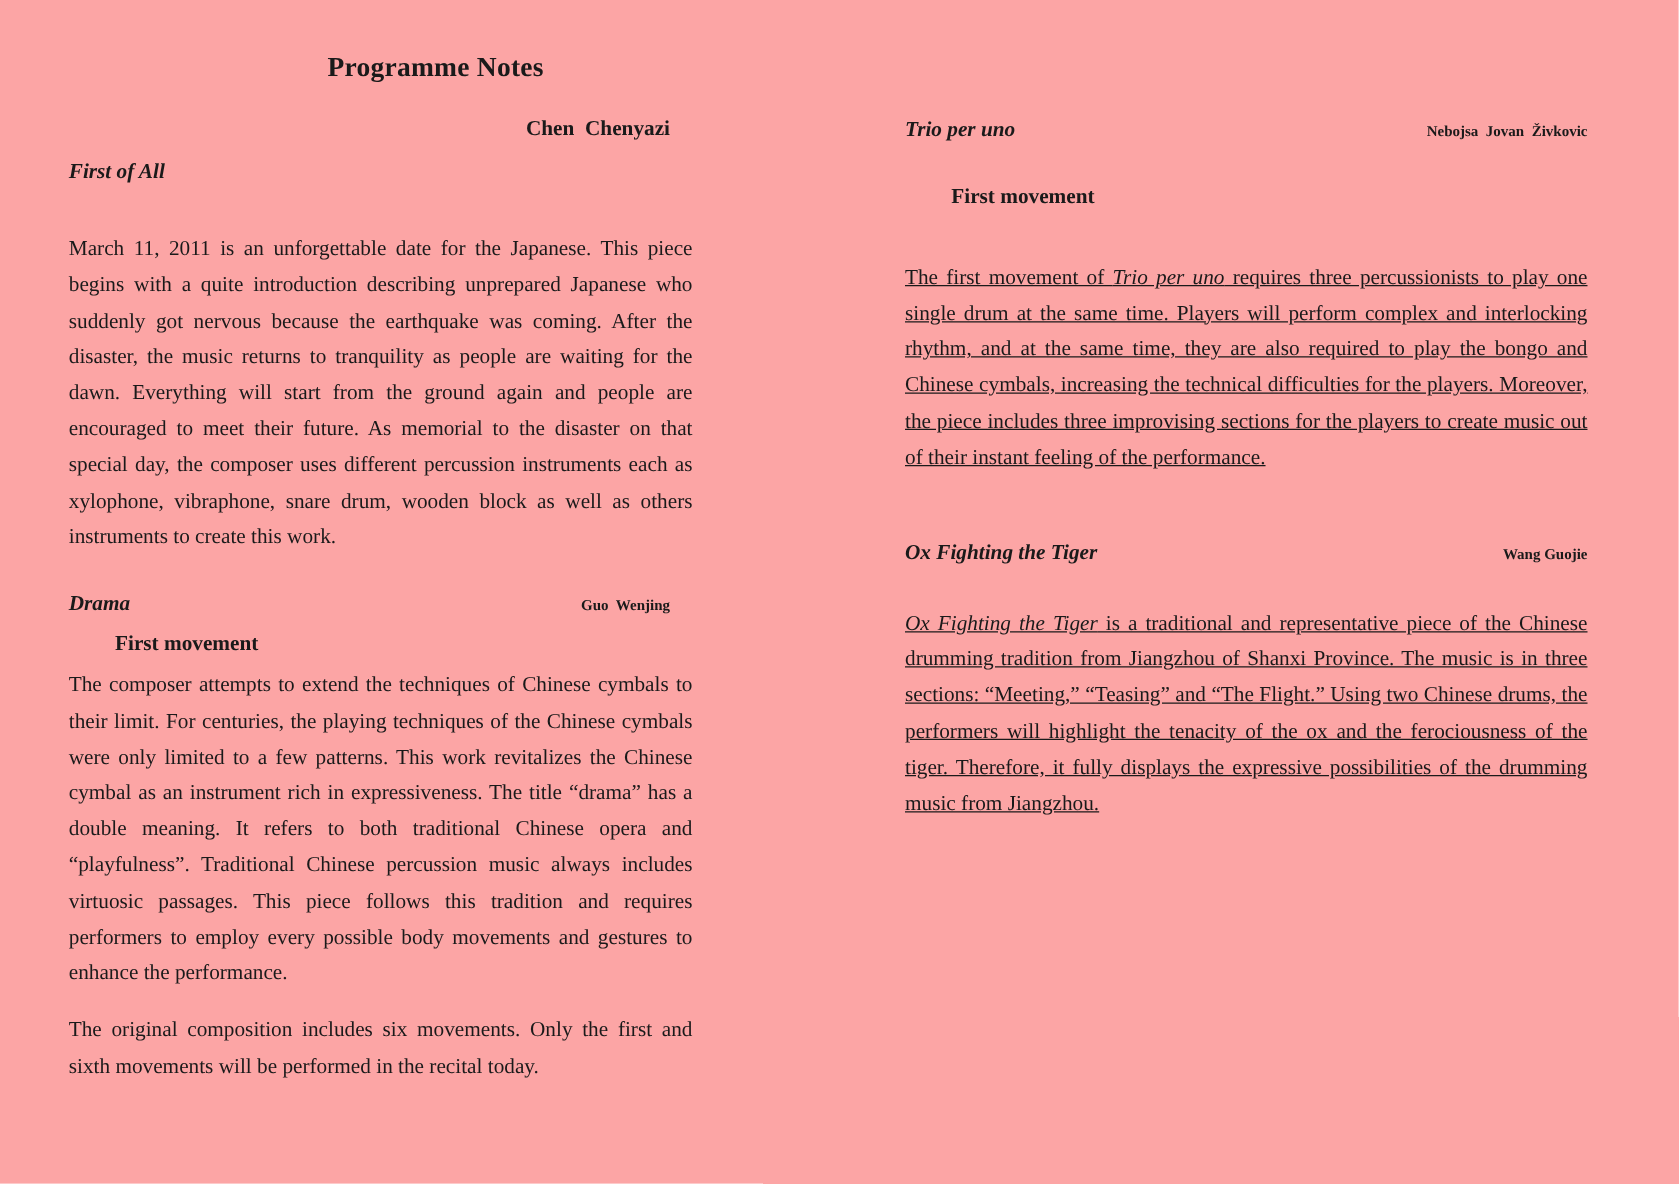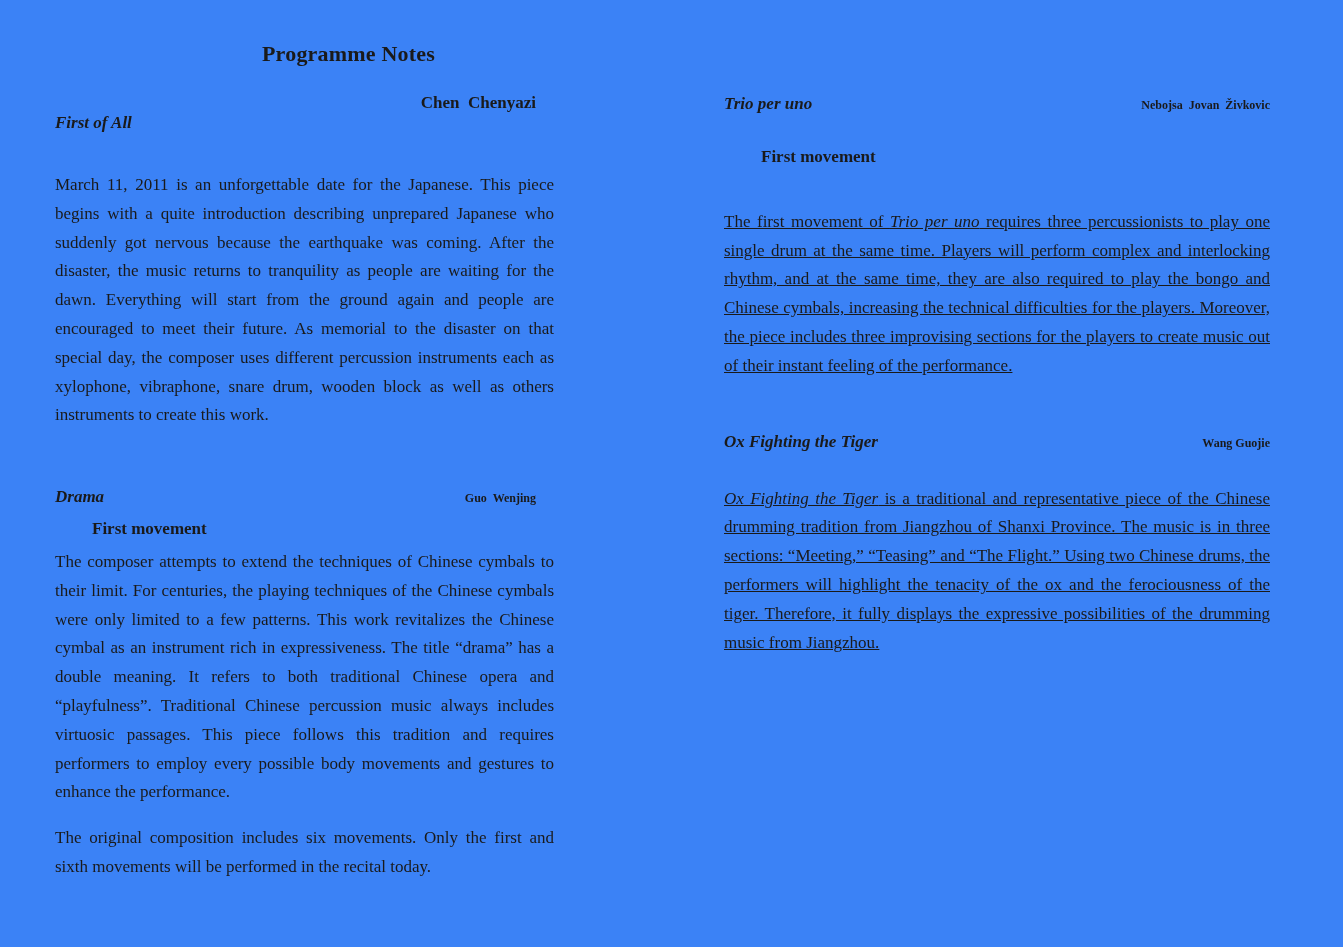--- a/index.html
+++ b/index.html
@@ -3,21 +3,21 @@
 <meta charset="utf-8">
 <style>
   * { margin: 0; padding: 0; box-sizing: border-box; }
   html, body {
     width: 1343px; height: 947px;
     background: #ffffff;
     font-family: "Liberation Serif", "DejaVu Serif", serif;
     color: #1a1a1a;
     overflow: hidden;
   }
-  .page { position: relative; width: 1343px; height: 947px; background: #3b82f6; }
+  .page { position: relative; width: 1343px; height: 947px; background: #fca5a5; }
 
   .page-title {
     position: absolute;
     left: 132px; top: 41px; width: 433px;
     text-align: center;
     font-size: 22px; font-weight: bold;
     letter-spacing: 0.2px;
   }
 
   .column { position: absolute; top: 0; font-size: 17px; }
@@ -58,23 +58,23 @@
   }
 
   .para {
     font-size: 17px;
     line-height: 28.8px;
     text-align: justify;
   }
 
   
   .m-composer1   { margin-top: 93px; }
-  .m-head1       { margin-top: 0; }
+  .m-head1       { margin-top: 14px; }
   .m-para1       { margin-top: 38px; }
-  .m-drama-row   { margin-top: 56px; }
+  .m-drama-row   { margin-top: 28px; }
   .m-movements   { margin-top: 6px; }
   .m-para2       { margin-top: 4px; }
   .m-para3       { margin-top: 17px; }
 
   .m-trio-row    { margin-top: 93px; }
   .m-trio-mov    { margin-top: 27px; }
   .m-trio-para   { margin-top: 36px; text-decoration: underline; }
   .m-ox-row      { margin-top: 50px; }
   .m-ox-para     { margin-top: 31px; text-decoration: underline; }
 </style>

